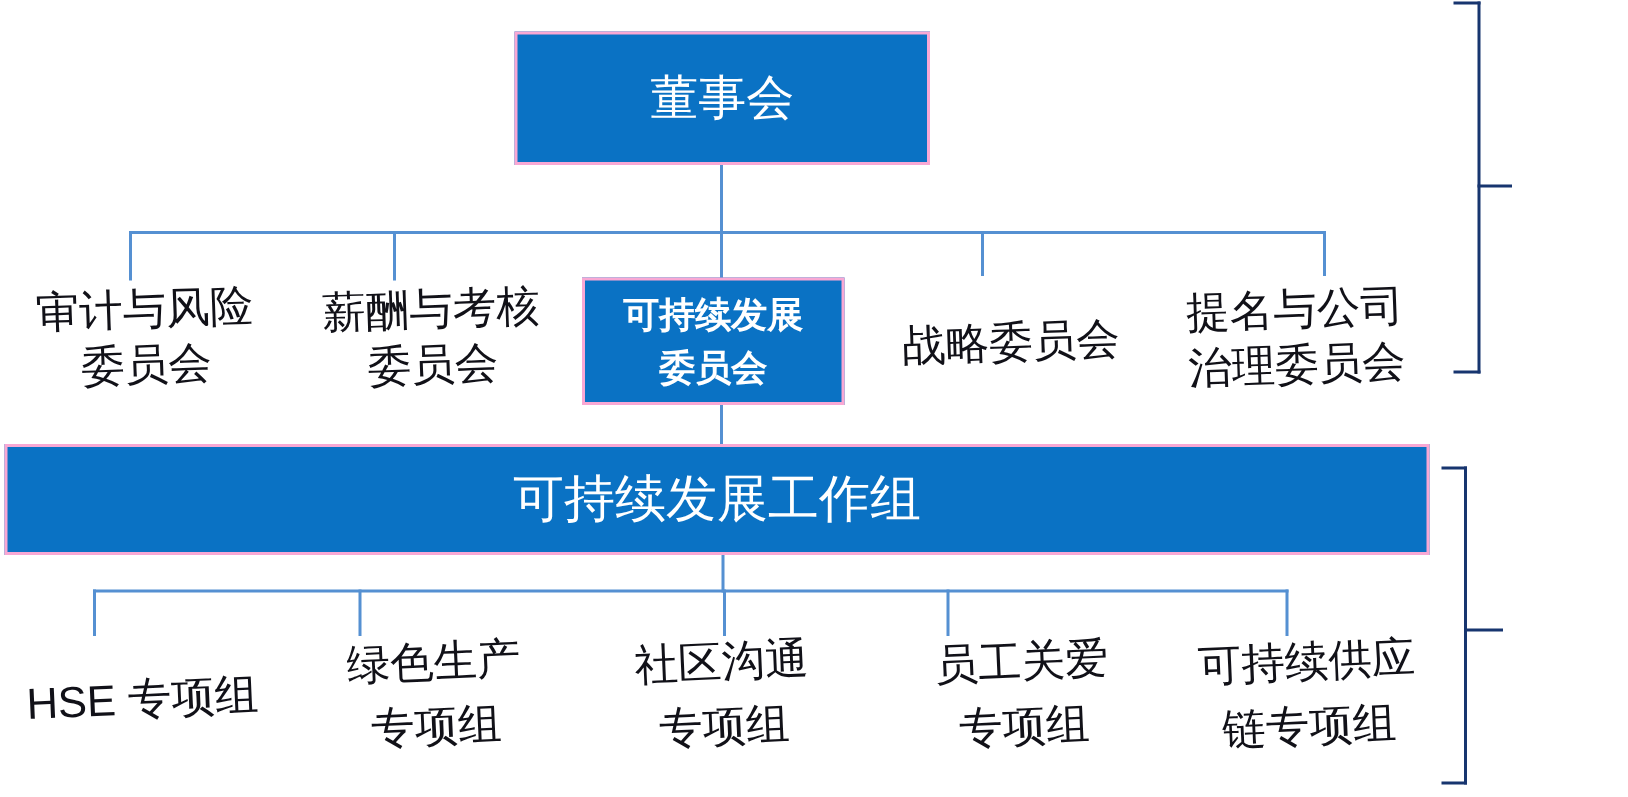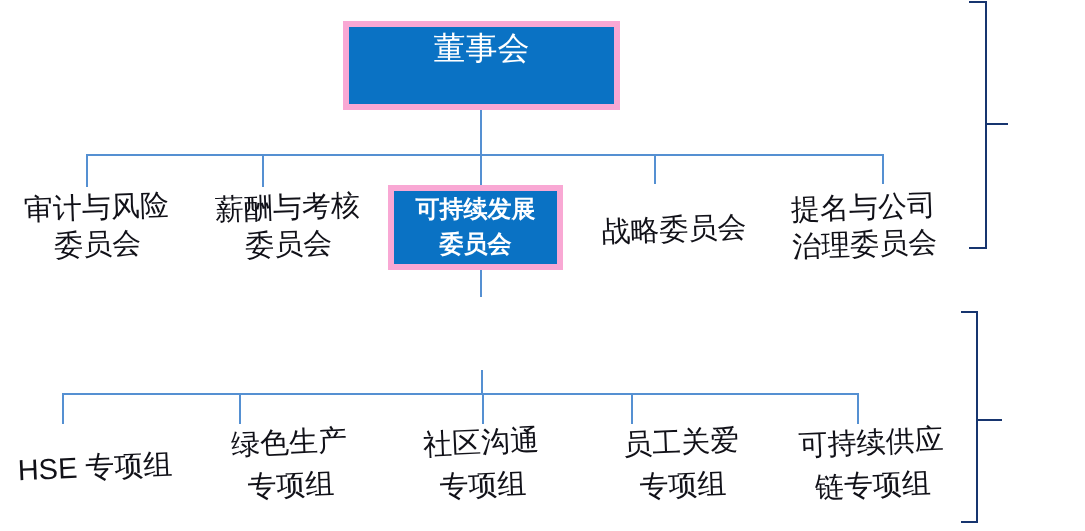--- a/index.html
+++ b/index.html
@@ -2,22 +2,22 @@
 <html style="--accent: #0a72c4; --connector: #5590d2; --bracket: #17356f; --ink: #111118; --background: #ffffff; --box_text: #ffffff;"><head>
 <meta charset="utf-8">
 <style>
   html,body { margin:0; padding:0; background:#fff; }
   .stage {
     position:relative; width:1085px; height:531px; background:var(--background,#ffffff);
     font-family:"Liberation Sans","DejaVu Sans",sans-serif; overflow:hidden;
   }
   .box {
     position:absolute; box-sizing:border-box;
-    background:var(--accent,#0a72c4); border:6px solid #f9a8d4; color:var(--box_text,#ffffff);
-    display:flex; flex-direction:column; align-items:center; 
+    background:var(--accent,#0a72c4); border:2px solid #f9a8d4; color:var(--box_text,#ffffff);
+    display:flex; flex-direction:column; align-items:center; justify-content:center;
     text-align:center; z-index:3;
   }
   #board-box   { left:343px; top:21px;  width:277px; height:89px; font-size:32px; }
   #sus-box     { left:388px; top:185px; width:175px; height:85px; font-size:24px; font-weight:bold; line-height:35px; }
   #workgroup-bar { left:3px; top:296px; width:950px; height:74px; font-size:34px; }
   .box .ln { display:block; }
 
   .hline, .vline { position:absolute; background:var(--connector,#5590d2); z-index:1; }
   .vline { width:2px; }
   .hline { height:2px; }
@@ -92,20 +92,23 @@
 
   <div class="box" id="board-box">
     <span class="ln">董事会</span>
   </div>
 
   <div class="box" id="sus-box">
     <span class="ln">可持续发展</span>
     <span class="ln">委员会</span>
   </div>
 
+  <div class="box" id="workgroup-bar">
+    <span class="ln">可持续发展工作组</span>
+  </div>
 
   <div class="label" id="lab-audit">
     <span class="ln">审计与风险</span>
     <span class="ln">委员会</span>
   </div>
   <div class="label" id="lab-comp">
     <span class="ln">薪酬与考核</span>
     <span class="ln">委员会</span>
   </div>
   <div class="label" id="lab-strategy">

